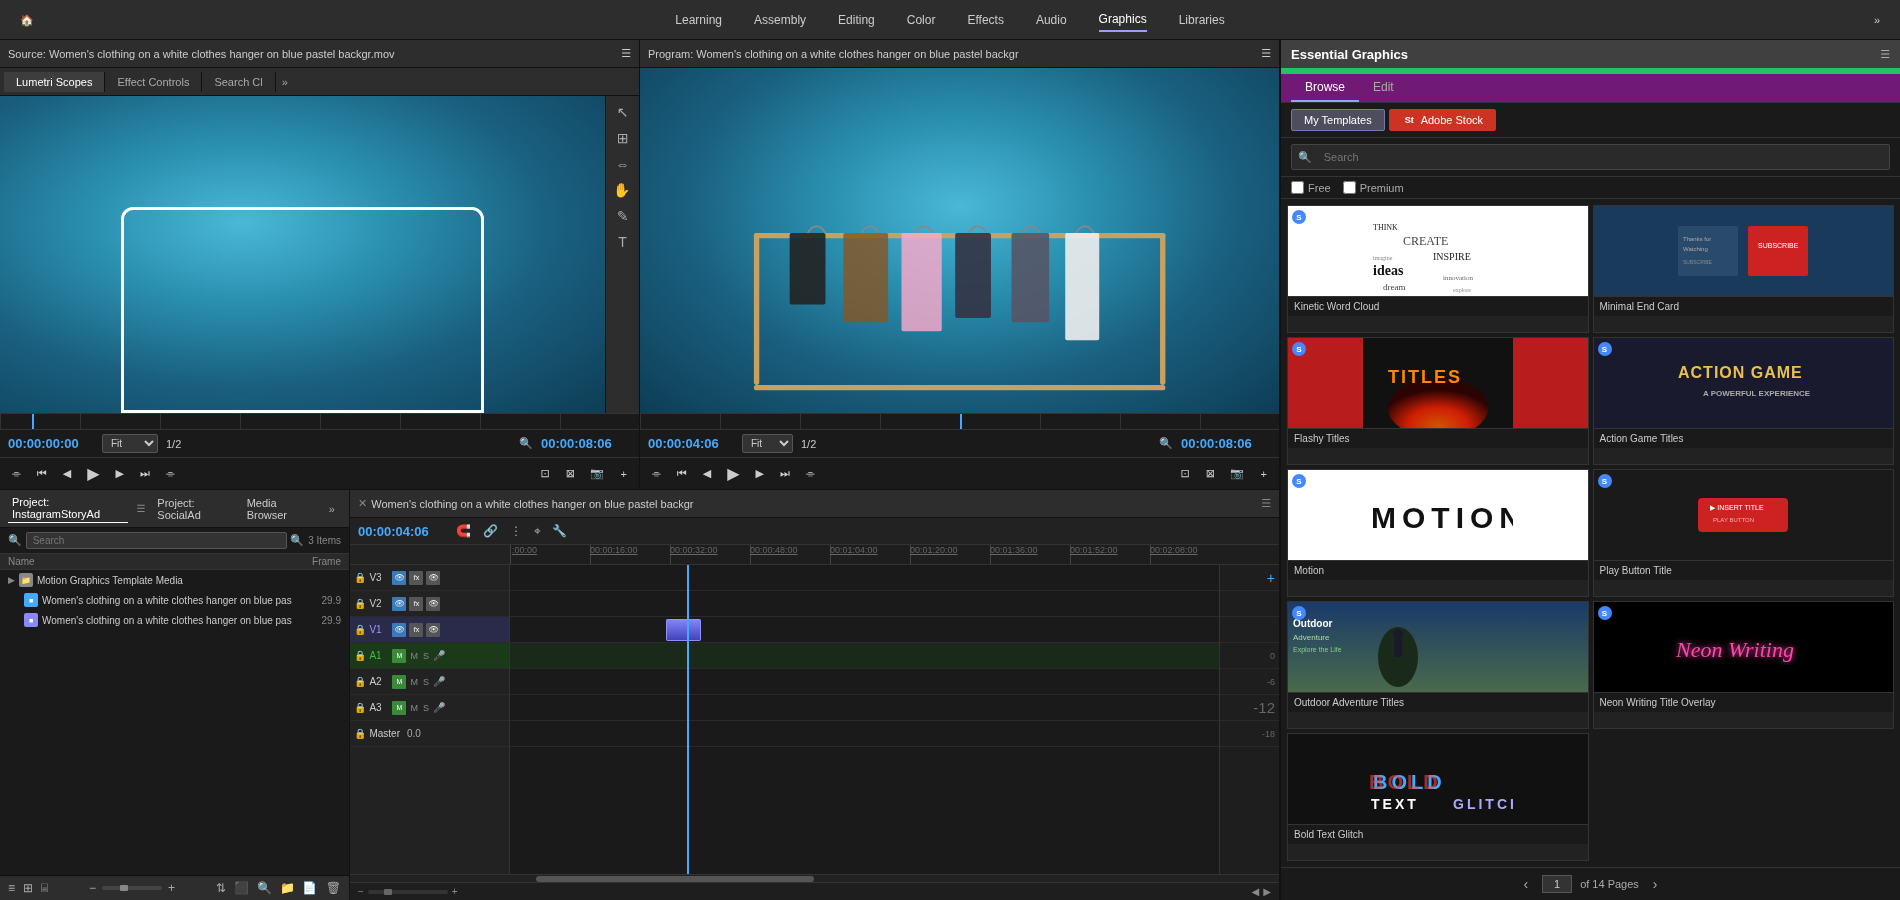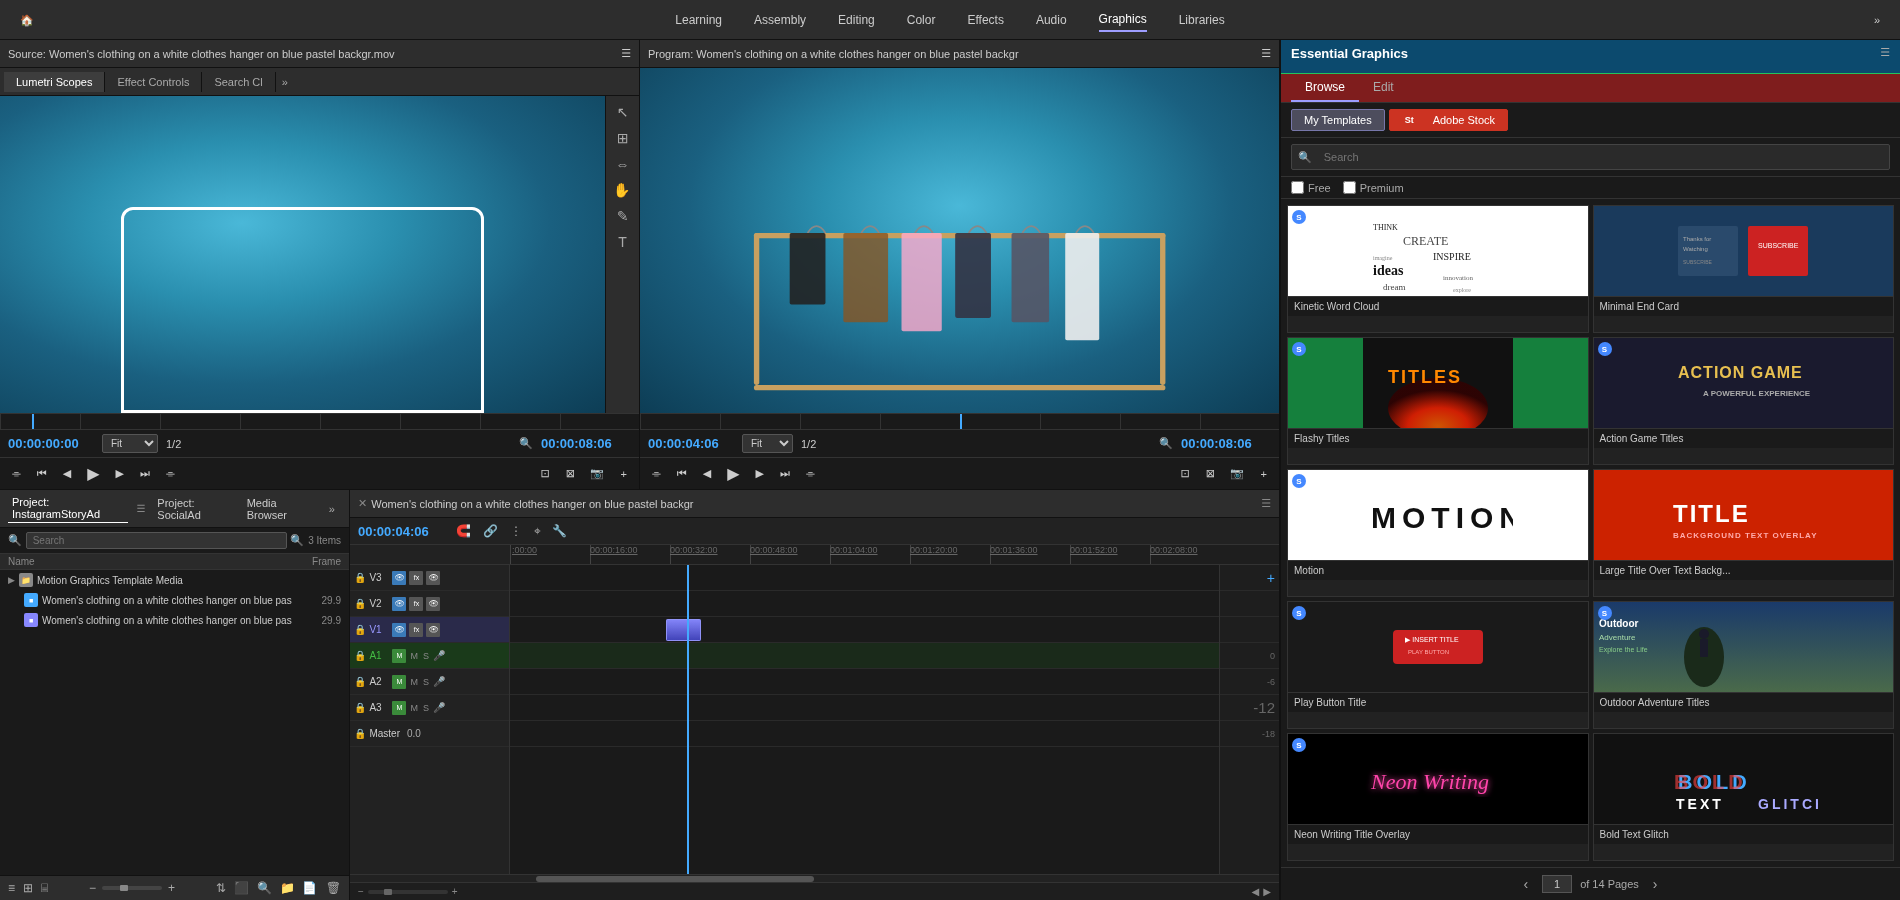--- a/index.html
+++ b/index.html
@@ -100,46 +100,46 @@
 
     .track-content-area { flex: 1; overflow: hidden; position: relative; background: #1a1a1a; }
     .track-row { height: 26px; border-bottom: 1px solid #2a2a2a; position: relative; }
     .timeline-clip { position: absolute; top: 2px; height: 22px; border-radius: 2px; overflow: hidden; }
     .clip-video { background: linear-gradient(180deg, #5566bb 0%, #3344aa 100%); }
     .timeline-playhead { position: absolute; top: 0; bottom: 0; width: 2px; background: #4af; z-index: 10; pointer-events: none; }
     .track-add-btn { background: transparent; border: none; color: #4af; cursor: pointer; font-size: 14px; }
 
     
     .right-panel { width: 620px; background: #1a1a1a; border-left: 1px solid #111; display: flex; flex-direction: column; }
-    .eg-header { background: #0c4a6e; padding: 6px 10px; display: flex; justify-content: space-between; border-bottom: 1px solid #22c55e; min-height: 34px; }
+    .eg-header { background: #404040; padding: 6px 10px; display: flex; align-items: center; justify-content: space-between; border-bottom: 6px solid #22c55e; min-height: 34px; }
     .eg-title { font-size: 13px; color: #fff; font-weight: bold; }
-    .eg-tabs { display: flex; padding: 0 10px; border-bottom: 1px solid #333; background: #7f1d1d; }
+    .eg-tabs { display: flex; padding: 0 10px; border-bottom: 1px solid #333; background: #701a75; }
     .eg-tab { padding: 6px 14px; font-size: 12px; color: #aaa; cursor: pointer; }
     .eg-tab.active { color: #fff; border-bottom: 2px solid #9d9dff; }
     .eg-source-tabs { display: flex; padding: 6px 10px; gap: 4px; border-bottom: 1px solid #333; }
     .eg-source-btn { padding: 4px 12px; font-size: 11px; border: 1px solid #555; background: #333; color: #aaa; cursor: pointer; border-radius: 2px; }
     .eg-source-btn.active { background: #4d4d5d; color: #fff; border-color: #7777aa; }
-    .eg-source-btn.adobe { background: #cc3322; color: #fff; border-color: #cc3322; display: flex; align-items: center; gap: 16px; }
+    .eg-source-btn.adobe { background: #cc3322; color: #fff; border-color: #cc3322; display: flex; align-items: center; gap: 4px; }
     .eg-search { padding: 6px 10px; border-bottom: 1px solid #333; }
     .eg-search-input { background: #2a2a2a; border: 1px solid #444; color: #ccc; padding: 4px 8px; font-size: 11px; width: 100%; border-radius: 2px; }
     .eg-filters { display: flex; align-items: center; gap: 12px; padding: 4px 10px; border-bottom: 1px solid #333; }
     .eg-checkbox { display: flex; align-items: center; gap: 4px; font-size: 11px; color: #aaa; cursor: pointer; }
     .eg-grid { display: grid; grid-template-columns: 1fr 1fr; gap: 4px; padding: 6px; overflow-y: auto; flex: 1; }
     .eg-card { background: #222; border: 1px solid #333; cursor: pointer; position: relative; }
     .eg-card-preview { width: 100%; height: 90px; display: flex; align-items: center; justify-content: center; overflow: hidden; font-size: 11px; position: relative; }
     .eg-card-label { padding: 4px 6px; font-size: 10px; color: #ccc; background: #1a1a1a; border-top: 1px solid #333; }
     .eg-badge { position: absolute; top: 4px; left: 4px; width: 14px; height: 14px; background: #4488ff; border-radius: 50%; display: flex; align-items: center; justify-content: center; font-size: 8px; color: #fff; font-weight: bold; z-index: 2; }
     .eg-pagination { display: flex; align-items: center; justify-content: center; gap: 8px; padding: 6px; border-top: 1px solid #333; font-size: 11px; color: #aaa; }
     .page-btn { background: transparent; border: none; color: #aaa; cursor: pointer; font-size: 14px; padding: 2px 6px; }
     .page-input { background: #333; border: 1px solid #555; color: #ccc; width: 30px; text-align: center; padding: 2px; font-size: 11px; }
 
     
     .preview-kinetic { background: #fff; color: #222; font-family: serif; font-size: 13px; display: flex; align-items: center; justify-content: center; flex-wrap: wrap; gap: 2px; padding: 4px; }
     .preview-minimal { background: #1a3a5c; display: flex; flex-direction: column; align-items: center; justify-content: center; color: #fff; font-size: 9px; gap: 2px; }
-    .preview-flashy { background: #15803d; display: flex; align-items: center; justify-content: center; }
+    .preview-flashy { background: #b91c1c; display: flex; align-items: center; justify-content: center; }
     .preview-actiongame { background: #1a1a2e; color: #e8c050; font-size: 9px; font-weight: bold; display: flex; flex-direction: column; align-items: center; justify-content: center; text-transform: uppercase; }
     .preview-motion { background: #fff; display: flex; align-items: center; justify-content: center; }
     .preview-largetitle { background: #cc2200; color: #fff; font-size: 9px; display: flex; align-items: center; justify-content: center; font-weight: bold; text-transform: uppercase; letter-spacing: 1px; }
     .preview-playbtn { background: #1a1a1a; display: flex; align-items: center; justify-content: center; }
     .preview-outdoor { background: linear-gradient(180deg, #1a3a6a 0%, #4a6a4a 100%); display: flex; align-items: flex-end; justify-content: flex-start; }
     .preview-neon { background: #000; display: flex; align-items: center; justify-content: center; }
     .preview-boldglitch { background: #111; display: flex; align-items: center; justify-content: center; }
 
     .scrollbar-h { height: 8px; background: #222; border-top: 1px solid #333; position: relative; }
     .scrollbar-thumb { position: absolute; top: 1px; height: 6px; background: #555; border-radius: 3px; left: 20%; width: 30%; cursor: pointer; }
@@ -618,30 +618,20 @@
         <div class="eg-badge">S</div>
         <div class="eg-card-preview preview-motion">
           <svg width="150" height="90" viewBox="0 0 150 90" xmlns="http://www.w3.org/2000/svg">
             <rect width="150" height="90" fill="#fff"></rect>
             <text x="8" y="58" font-size="30" fill="#111" font-weight="900" font-family="Arial" letter-spacing="6">MOTION</text>
           </svg>
         </div>
         <div class="eg-card-label">Motion</div>
       </div>
 
-      <div class="eg-card">
-        <div class="eg-card-preview preview-largetitle">
-          <svg width="150" height="90" viewBox="0 0 150 90" xmlns="http://www.w3.org/2000/svg">
-            <rect width="150" height="90" fill="#cc2200"></rect>
-            <text x="5" y="52" font-size="24" fill="#fff" font-weight="900" font-family="Arial" letter-spacing="2">TITLE</text>
-            <text x="5" y="68" font-size="8" fill="#ffaaaa" letter-spacing="1">BACKGROUND TEXT OVERLAY</text>
-          </svg>
-        </div>
-        <div class="eg-card-label">Large Title Over Text Backg...</div>
-      </div>
 
       <div class="eg-card">
         <div class="eg-badge">S</div>
         <div class="eg-card-preview preview-playbtn">
           <svg width="150" height="90" viewBox="0 0 150 90" xmlns="http://www.w3.org/2000/svg">
             <rect width="150" height="90" fill="#1a1a1a"></rect>
             <rect x="30" y="28" width="90" height="34" fill="#cc2222" rx="4"></rect>
             <text x="42" y="40" font-size="7" fill="#fff">▶ INSERT TITLE</text>
             <text x="45" y="52" font-size="6" fill="#ffaaaa">PLAY BUTTON</text>
           </svg>

